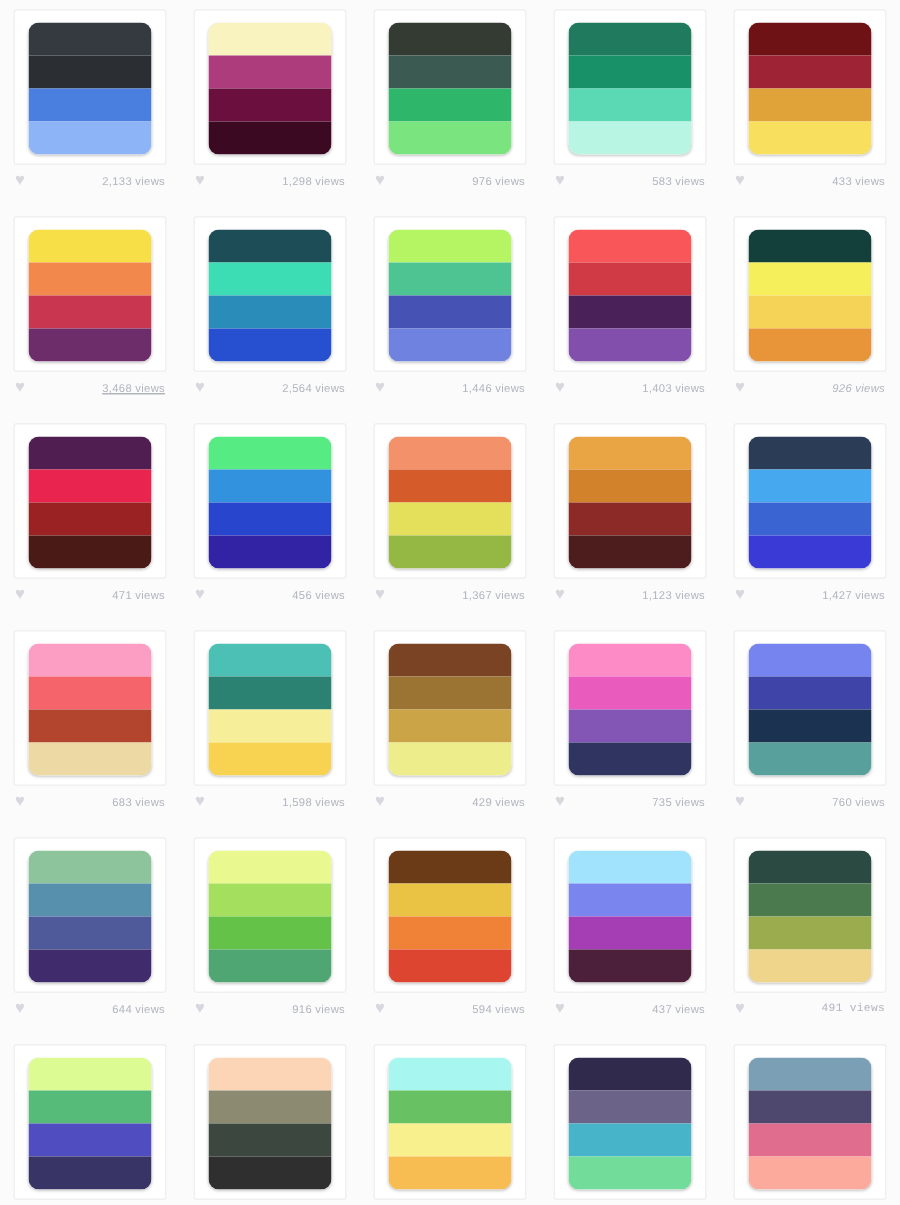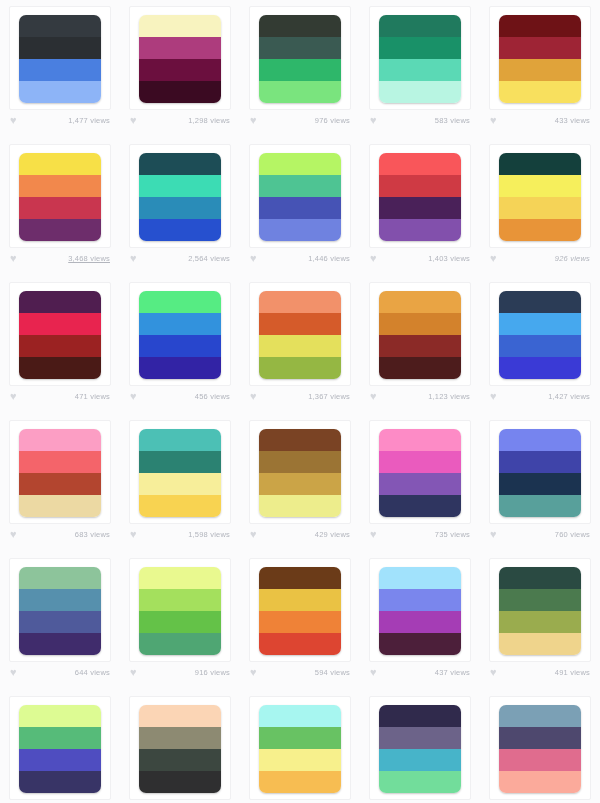--- a/index.html
+++ b/index.html
@@ -73,21 +73,21 @@
     <div class="card-inner">
       <div class="swatch">
           <div class="band" style="background: rgb(52, 58, 64);"></div>
           <div class="band" style="background: rgb(43, 47, 51);"></div>
           <div class="band" style="background: rgb(74, 127, 224);"></div>
           <div class="band" style="background: rgb(141, 180, 247);"></div>
         </div>
     </div>
     <div class="meta">
       <span class="heart" style="color: rgb(214, 216, 221);">♥</span>
-      <span class="views" style="color: rgb(178, 181, 189);">1,477 views</span>
+      <span class="views" style="color: rgb(178, 181, 189);">2,133 views</span>
     </div>
   </div>
     <div class="card">
     <div class="card-inner">
       <div class="swatch">
           <div class="band" style="background: rgb(248, 243, 191);"></div>
           <div class="band" style="background: rgb(173, 60, 125);"></div>
           <div class="band" style="background: rgb(107, 15, 62);"></div>
           <div class="band" style="background: rgb(59, 10, 34);"></div>
         </div>
@@ -409,21 +409,21 @@
     <div class="card-inner">
       <div class="swatch">
           <div class="band" style="background: rgb(42, 74, 66);"></div>
           <div class="band" style="background: rgb(75, 122, 78);"></div>
           <div class="band" style="background: rgb(154, 172, 78);"></div>
           <div class="band" style="background: rgb(239, 212, 140);"></div>
         </div>
     </div>
     <div class="meta">
       <span class="heart" style="color: rgb(214, 216, 221);">♥</span>
-      <span class="views" style="color: rgb(178, 181, 189);">491 views</span>
+      <span class="views" style="color: rgb(178, 181, 189); font-family: Liberation Mono, monospace;">491 views</span>
     </div>
   </div>
     <div class="card">
     <div class="card-inner">
       <div class="swatch">
           <div class="band" style="background: rgb(221, 251, 147);"></div>
           <div class="band" style="background: rgb(86, 187, 121);"></div>
           <div class="band" style="background: rgb(79, 77, 192);"></div>
           <div class="band" style="background: rgb(56, 52, 102);"></div>
         </div>

